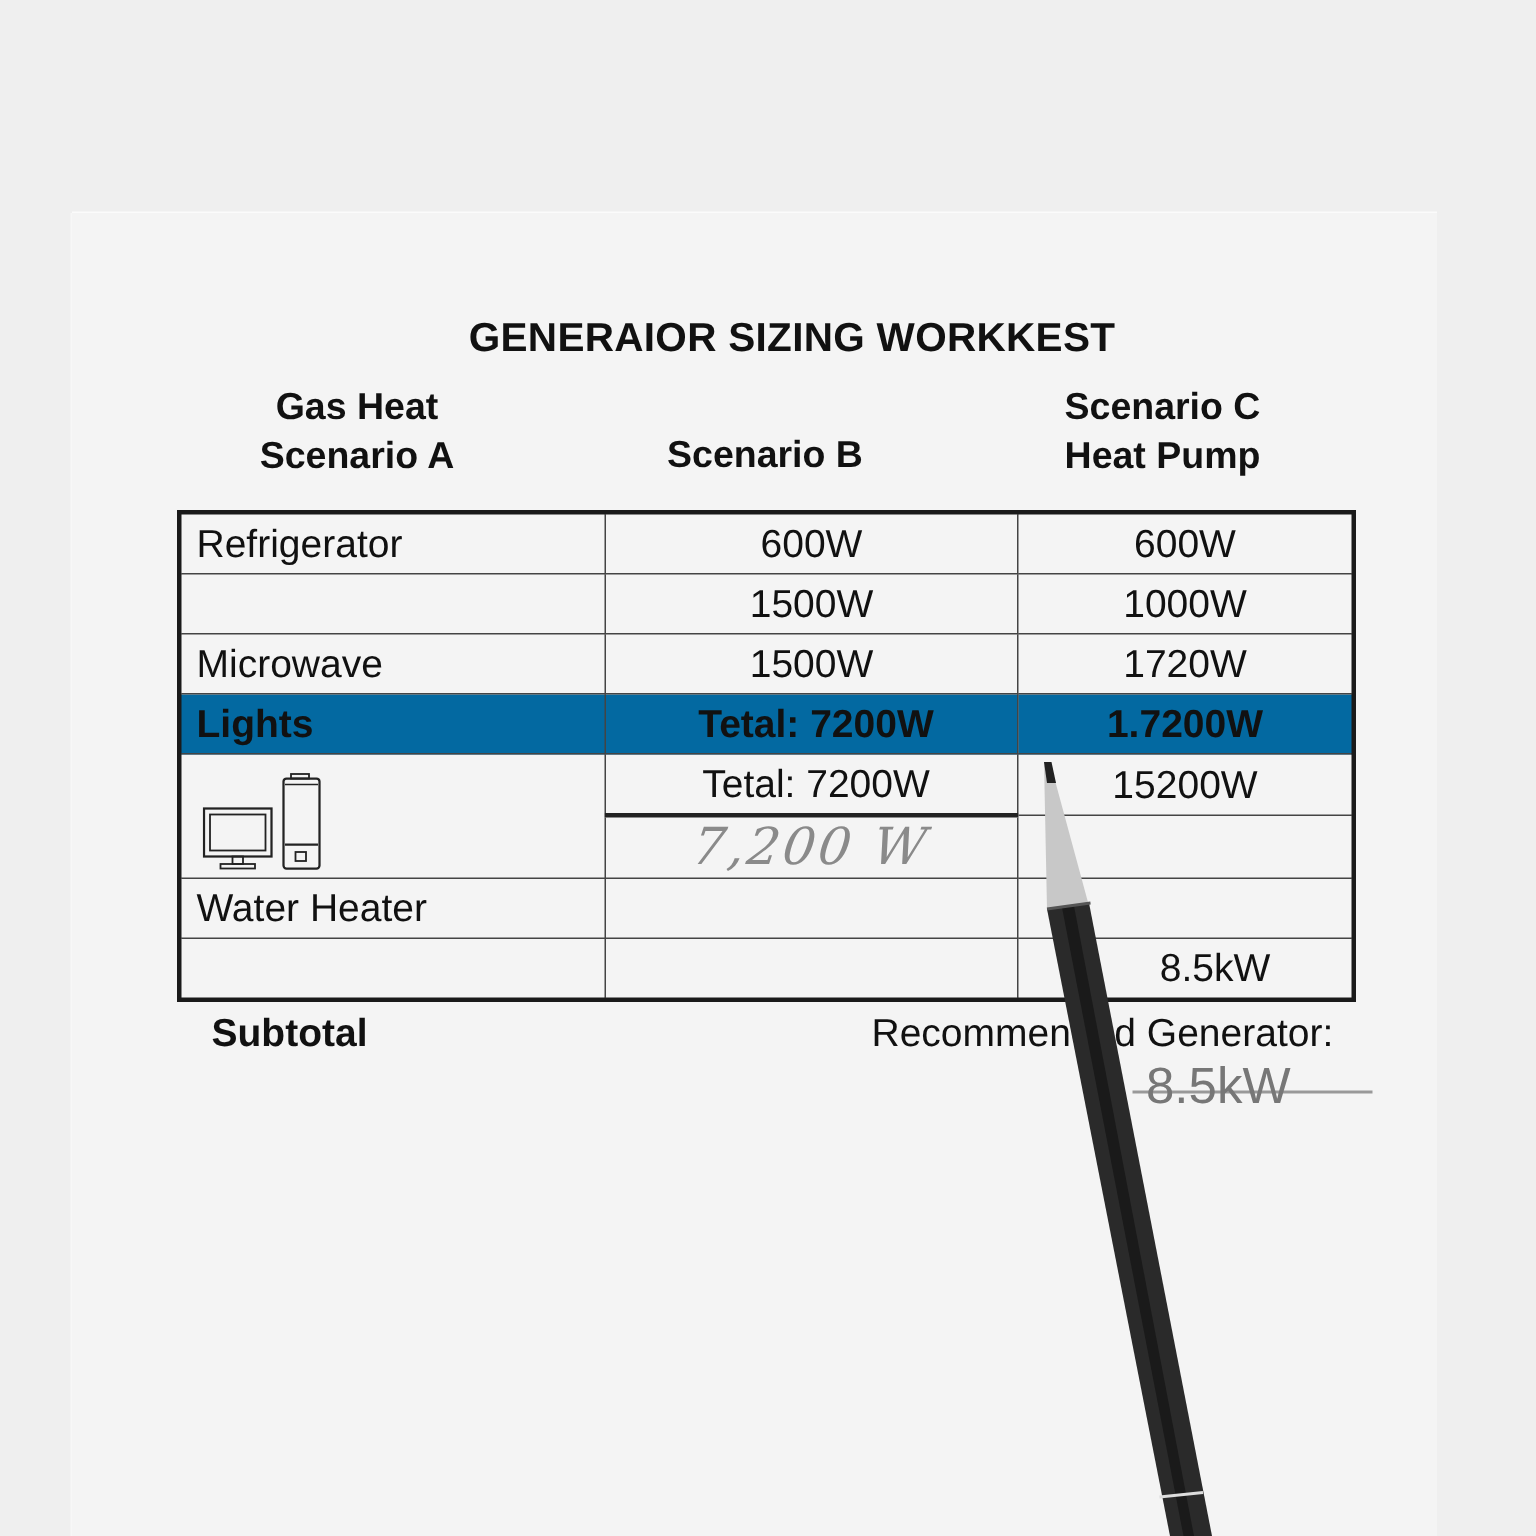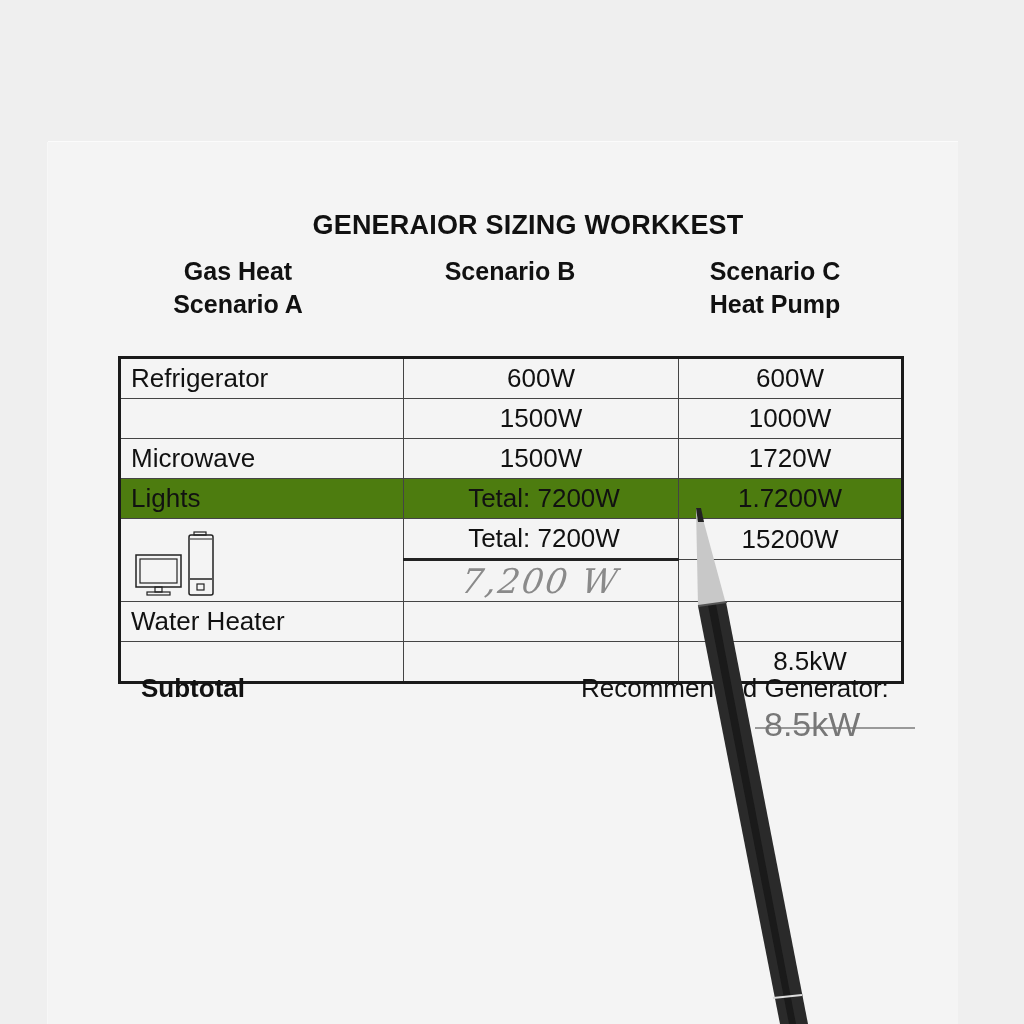--- a/index.html
+++ b/index.html
@@ -1,47 +1,47 @@
 <!DOCTYPE html>
 <html><head>
 <meta charset="utf-8">
 <style>
   html, body { margin:0; padding:0; }
   body { width:1024px; height:1024px; background:#efefef; position:relative; overflow:hidden; font-family:"Liberation Sans", sans-serif; }
   .paper { position:absolute; left:48px; top:142px; width:910px; height:900px; background:#f4f4f4; box-shadow:0 -1px 0 #fbfbfb, -1px 0 0 #f7f7f7; }
   .title { position:absolute; left:16px; width:1024px; top:210px; text-align:center; font-size:27px; font-weight:bold; color:#111; letter-spacing:0.2px; }
   .scen { position:absolute; top:255px; width:240px; text-align:center; font-size:25px; font-weight:bold; color:#111; line-height:33px; }
   .scen span { display:block; }
-  table.ws { position:absolute; left:118px; top:356px; width:786px; height:324px; border-collapse:collapse; border:3px solid #1a1a1a; font-size:26px; color:#111; }
+  table.ws { position:absolute; left:118px; top:340px; width:786px; height:324px; border-collapse:collapse; border:3px solid #1a1a1a; font-size:26px; color:#111; }
   table.ws td { border:1.5px solid #444; padding:0; height:39px; }
   table.ws td.c0 { width:270px; text-align:left; padding-left:10px; }
   table.ws td.c1 { width:268px; text-align:center; }
   table.ws td.c2 { text-align:center; }
-  table.ws tr.shade td { background:#4d7c0f; }
+  table.ws tr.shade td { background:#0369a1;font-weight:bold; }
   td.left { text-align:right; padding-left:6px !important; }
   .hand { font-family:"DejaVu Serif", serif; font-style:italic; color:#8a8a8a; font-size:34px; letter-spacing:2px; transform:skewX(-8deg); display:inline-block; }
   .icons { display:flex; align-items:flex-end; gap:4px; padding-left:2px; height:74px; }
   .subtotal { position:absolute; left:122px; top:673px; font-size:26px; font-weight:bold; color:#111;margin-left:19px; }
   .rec { position:absolute; left:581px; top:673px; font-size:26px; color:#111; }
   .recval { position:absolute; left:764px; top:705px; font-size:34px; color:#777; }
   .recline { position:absolute; left:755px; top:727px; width:160px; height:1.5px; background:#999; }
   .pencil { position:absolute; left:0; top:0; width:1024px; height:1024px; pointer-events:none; }
 </style>
 </head>
 <body>
 
 <div class="paper"></div>
 
 <div class="title">GENERAIOR SIZING WORKKEST</div>
 
 <div class="scen" style="left:118px;">
   <span>Gas Heat</span>
   <span>Scenario A</span>
 </div>
-<div class="scen" style="left:390px;">
+<div class="scen" style="left:390px;margin-top:32px;">
   <span>Scenario B</span>
 </div>
 <div class="scen" style="left:655px;">
   <span>Scenario C</span>
   <span>Heat Pump</span>
 </div>
 
 <table class="ws">
   <tbody>
       <tr>

